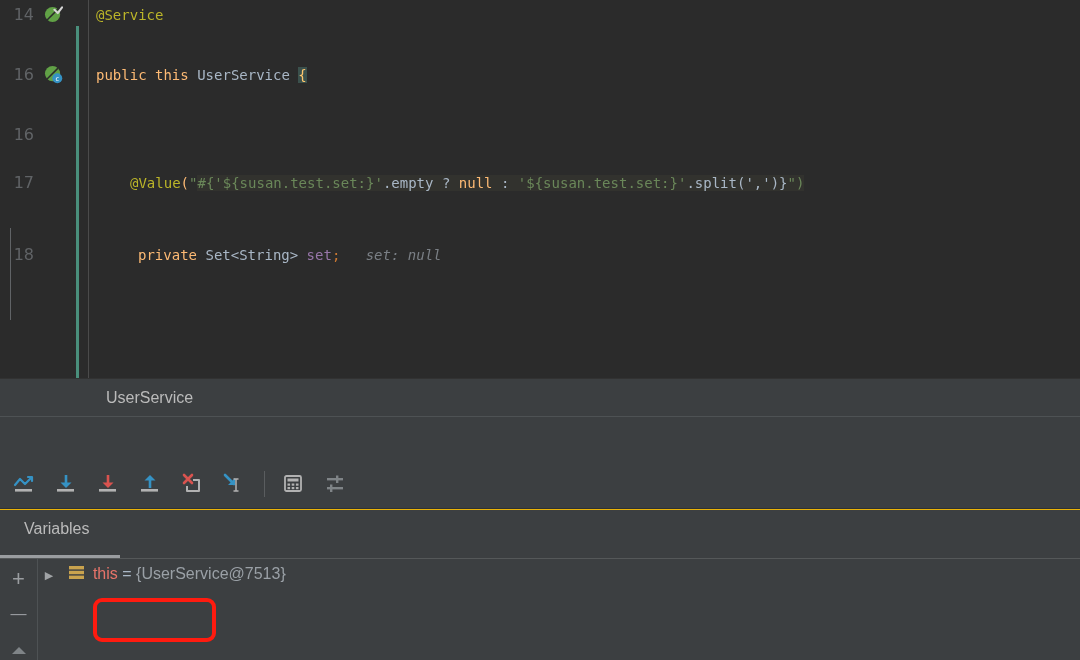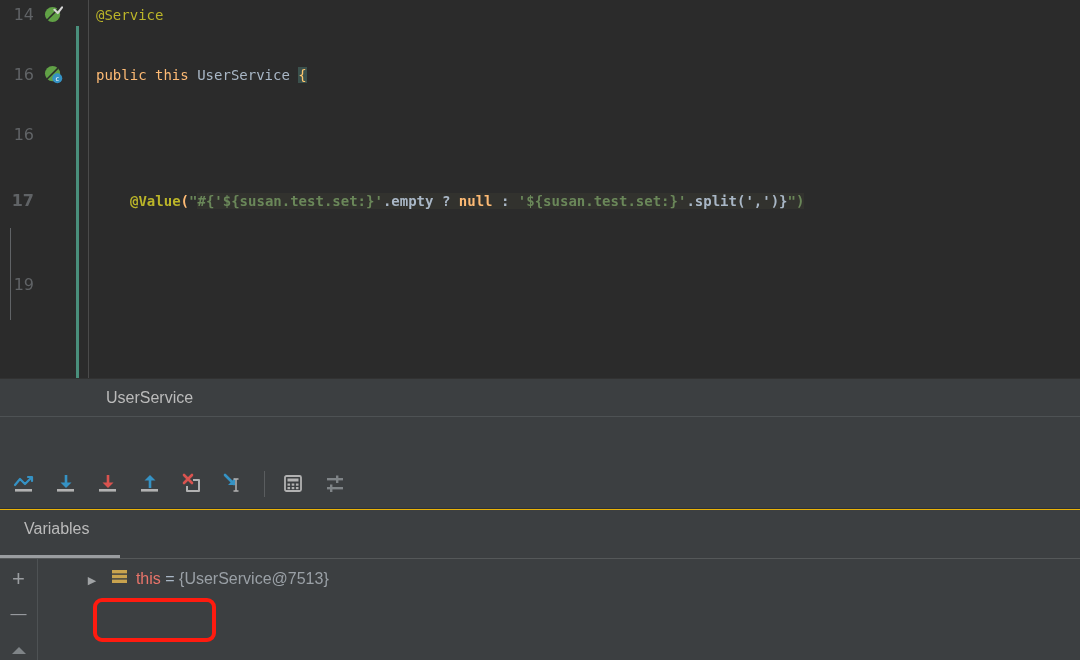--- a/index.html
+++ b/index.html
@@ -201,25 +201,24 @@
     justify-content: center;
     color: #9a9da0;
     font-size: 22px;
     font-family: "Liberation Sans", sans-serif;
   }
 
   .var-row {
     position: absolute;
     left: 38px;
     height: 30px;
-    line-height: 30px;
+    line-height: 18px;
     white-space: nowrap;
     font-family: "Liberation Sans", sans-serif;
     font-size: 16px;
-    margin-left: 43px;
   }
   .var-expander {
     display: inline-block;
     width: 22px;
     text-align: center;
     color: #a0a3a5;
     font-size: 11px;
     vertical-align: middle;
   }
   .var-icon {
@@ -273,29 +272,30 @@
           <text x="14" y="17.2" font-size="7" fill="#ffffff" text-anchor="middle" font-family="DejaVu Sans, sans-serif">c</text>
         </svg>
       </span>
       <span class="code-text"><span class="t-kw">public</span> <span class="t-kw">this</span> <span class="t-cls">UserService</span> <span class="t-brace-hl">{</span></span>
     </div>
 
     <div class="code-row" style="top:60px;">
       <span class="gutter-num">16</span>
     </div>
 
-    <div class="code-row" style="top:96px;font-weight:bold;">
+    <div class="code-row" style="top:78px;">
       <span class="gutter-num">17</span>
       <span class="code-text" style="left:130px;"><span class="t-anno">@Value</span><span class="t-kw">(</span><span class="t-str">"</span><span class="t-strhl">#{'${susan.test.set:}'</span><span class="t-plain" style="background:#32322e;">.empty</span><span class="t-plain" style="background:#32322e;"> </span><span class="t-plain" style="background:#32322e;">?</span><span class="t-plain" style="background:#32322e;"> </span><span class="t-kw" style="background:#32322e;">null</span><span class="t-plain" style="background:#32322e;"> </span><span class="t-plain" style="background:#32322e;">:</span><span class="t-plain" style="background:#32322e;"> </span><span class="t-strhl">'${susan.test.set:}'</span><span class="t-plain" style="background:#32322e;">.split(',')}</span><span class="t-str" style="background:#32322e;">")</span></span>
     </div>
 
-
-    <div class="code-row" style="top:150px;">
-      <span class="gutter-num">19</span>
-    </div>
+    <div class="code-row" style="top:120px;">
+      <span class="gutter-num">18</span>
+      <span class="code-text" style="left:138px;"><span class="t-kw">private</span> <span class="t-cls">Set&lt;String&gt;</span> <span class="t-field">set</span><span class="t-semi">;</span>   <span class="t-hint">set: null</span></span>
+    </div>
+
 
 
     <div class="fold-line" style="top:228px;height:92px;"></div>
 
   </div>
 
   <div class="breadcrumb-bar">
     <span class="breadcrumb-text">UserService</span>
   </div>
 

